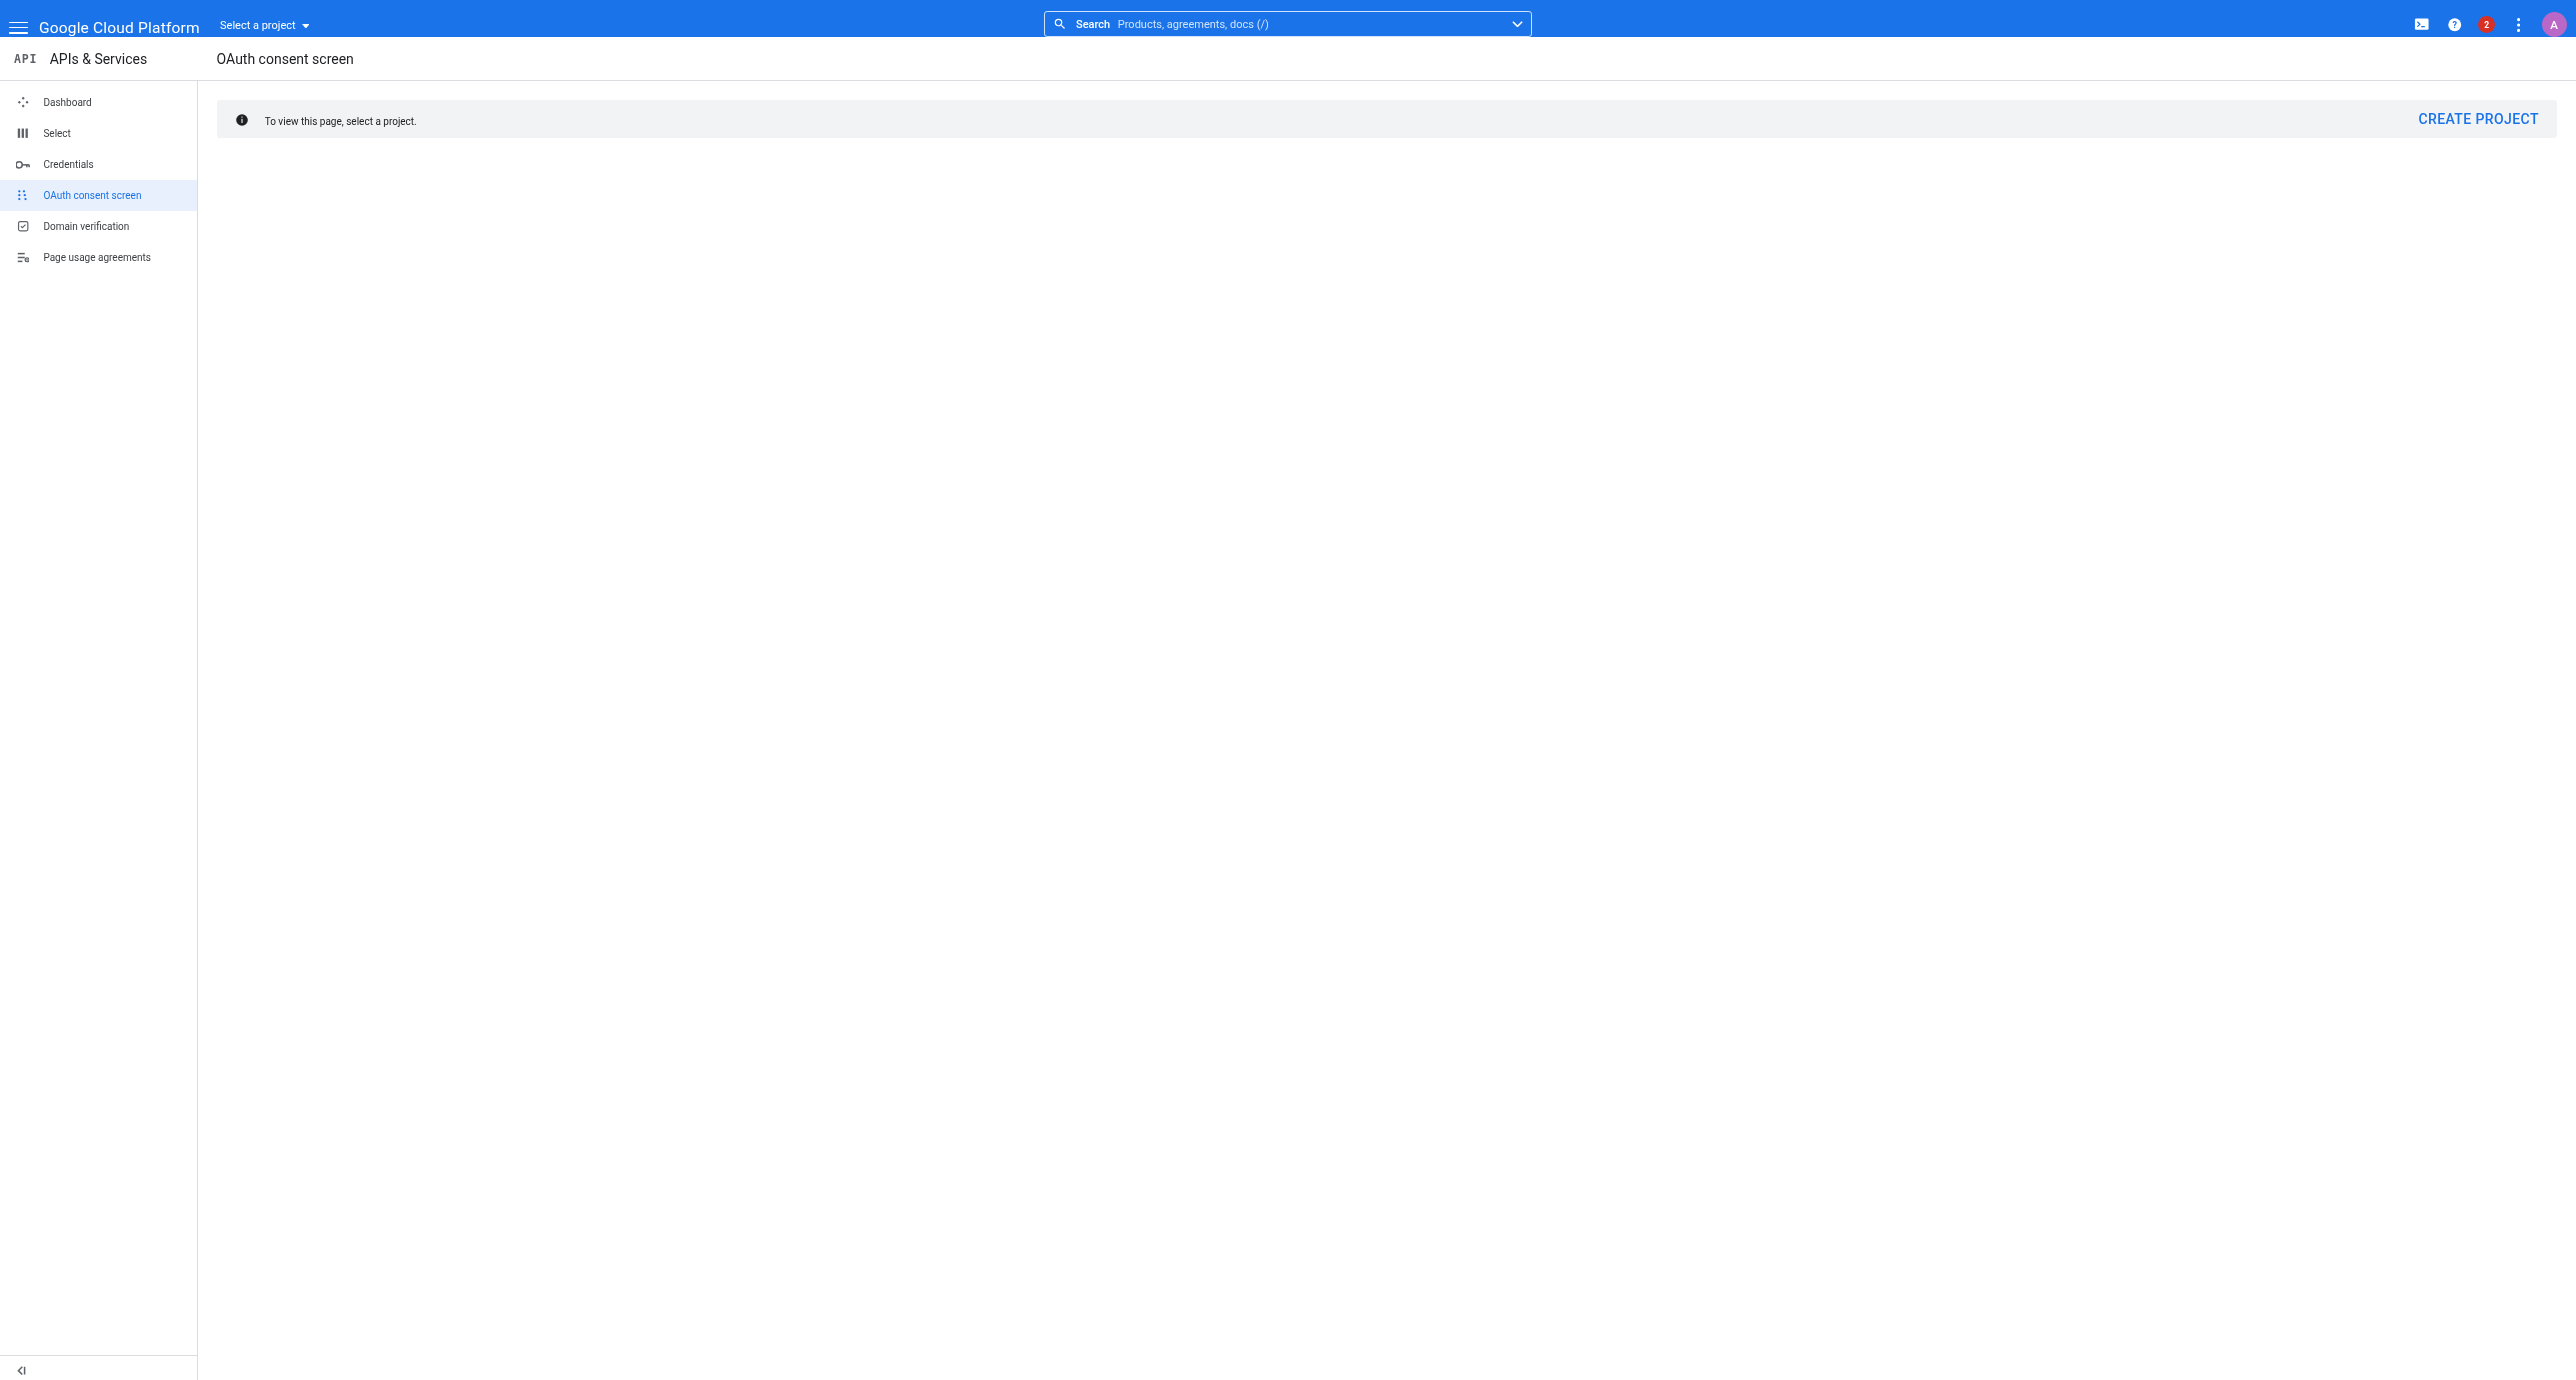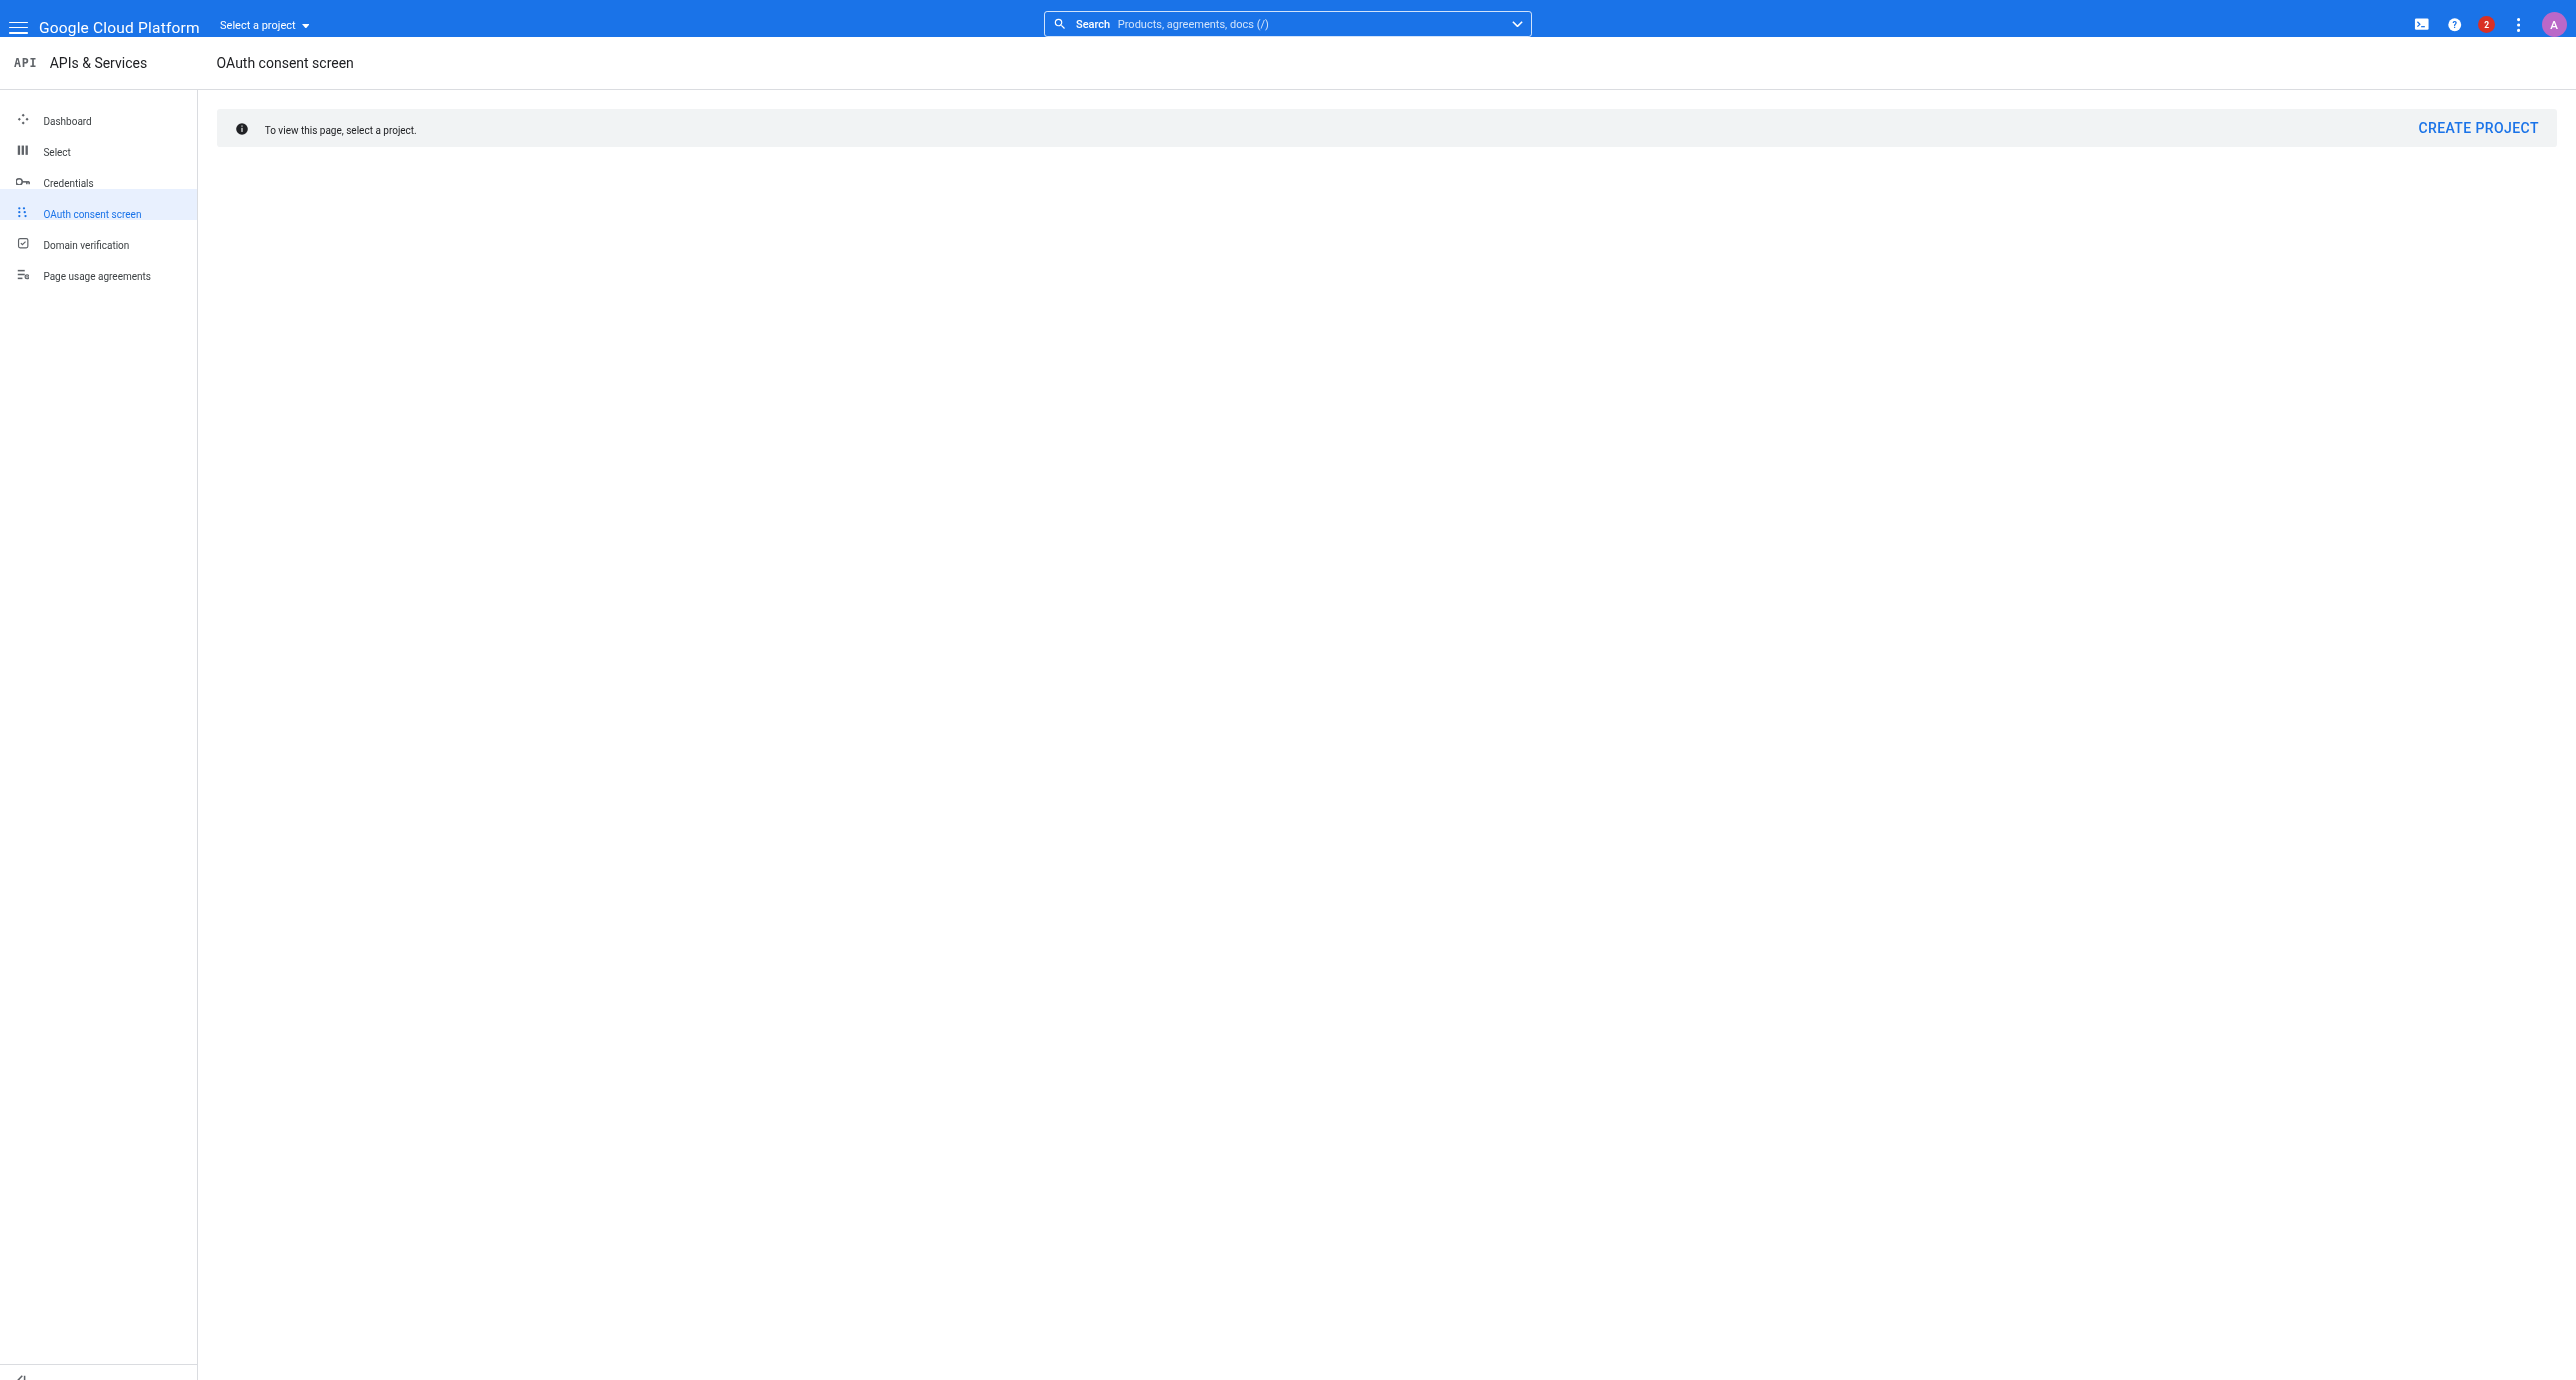--- a/index.html
+++ b/index.html
@@ -64,21 +64,21 @@
   width: 17px; height: 17px; display: flex; align-items: center; justify-content: center;
   font-size: 8.5px; font-weight: 700;
 }
 .avatar {
   width: 25px; height: 25px; border-radius: 50%;
   background: #ba68c8; color: #fff; display: flex; align-items: center; justify-content: center;
   font-size: 11.6px; font-weight: 500;
 }
 .subheader {
   display: flex; align-items: center;
-  height: 53px; border-bottom: 0.8px solid #dadce0;
+  height: 44px; border-bottom: 0.8px solid #dadce0;
   background: #fff;
 }
 .subheader-left {
   width: 198px; display: flex; align-items: center; padding-left: 14px;
   border-right: 0.8px solid transparent;
 }
 .api-logo {
   font-family: monospace; font-weight: 700; font-size: 11.6px;
   color: #5f6368; letter-spacing: 0.8px; margin-right: 12.4px;
 }
@@ -86,21 +86,21 @@
 .page-title-area { padding-left: 18.6px; }
 .page-title { font-size: 14px; color: #202124; font-weight: 400;}
 .body-wrap { display: flex; height: calc(100vh - 75px); }
 .sidebar {
   width: 198px; border-right: 0.8px solid #dadce0;
   display: flex; flex-direction: column;
   position: relative;
 }
 .sidebar-items { flex: 1; padding-top: 6.2px; }
 .sidebar-item {
-  display: flex; align-items: flex-end;
+  display: flex; align-items: center;
   height: 31px; padding: 0 15.5px;
   cursor: pointer; font-size: 10px; color: #3c4043;
 }
 .sidebar-item.active { background: #e8f0fe; color: #1a73e8; }
 .sidebar-item .sb-icon {
   width: 15.5px; height: 15.5px; margin-right: 12.4px;
   display: flex; align-items: center; justify-content: center;
   color: #5f6368; flex-shrink: 0;
 }
 .sidebar-item.active .sb-icon { color: #1a73e8; }

